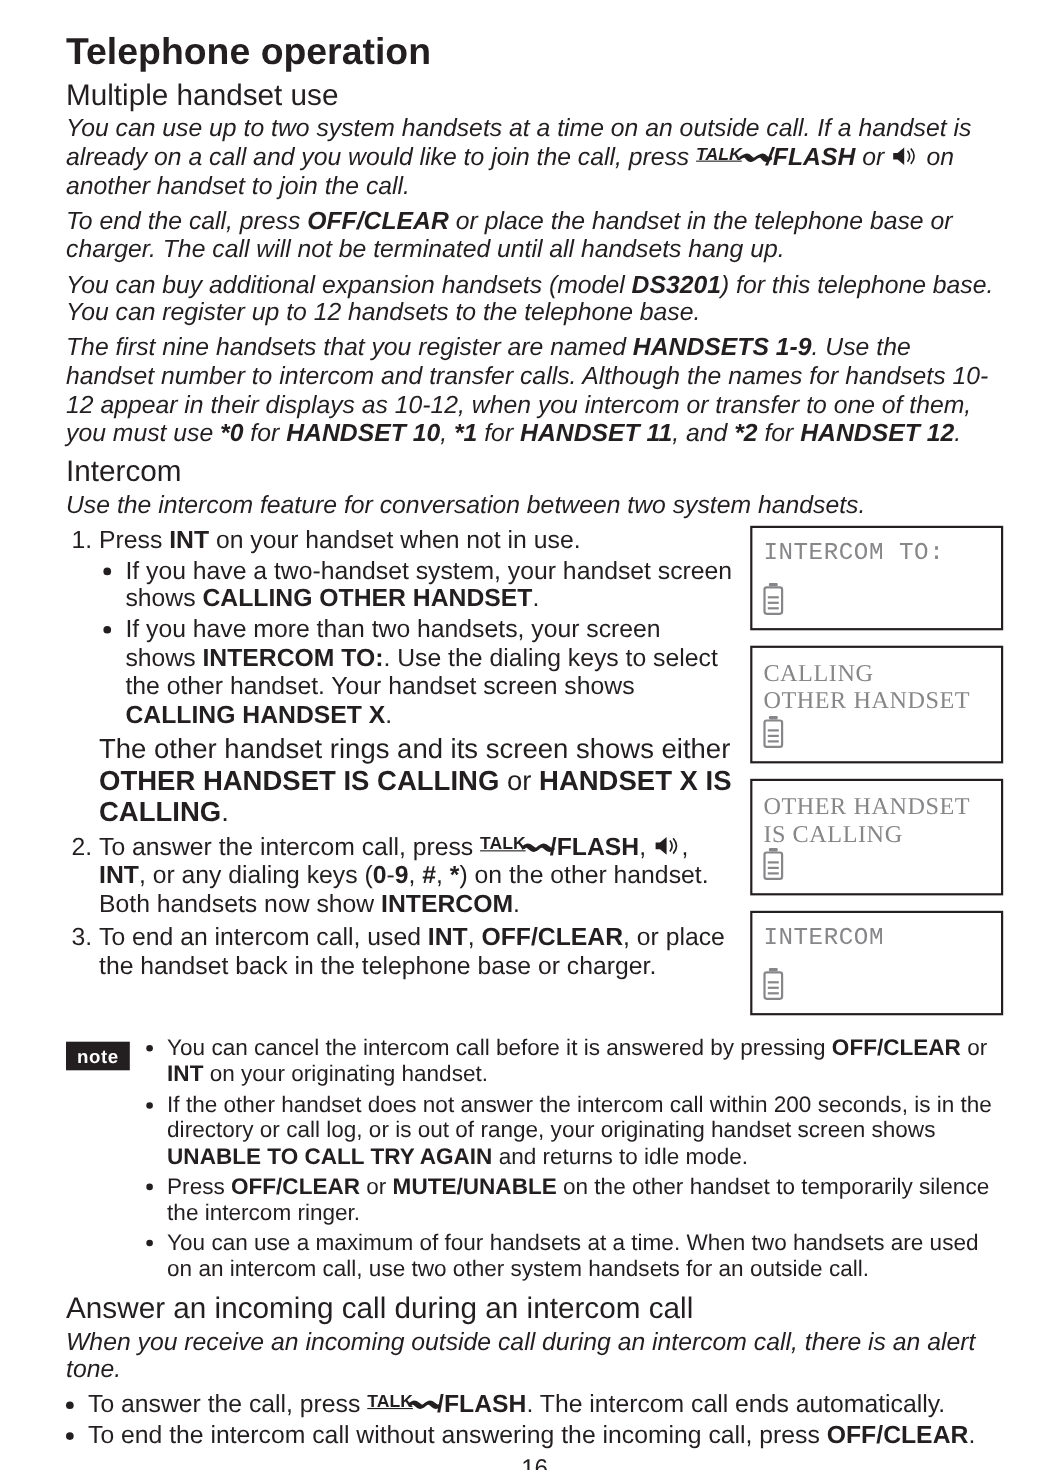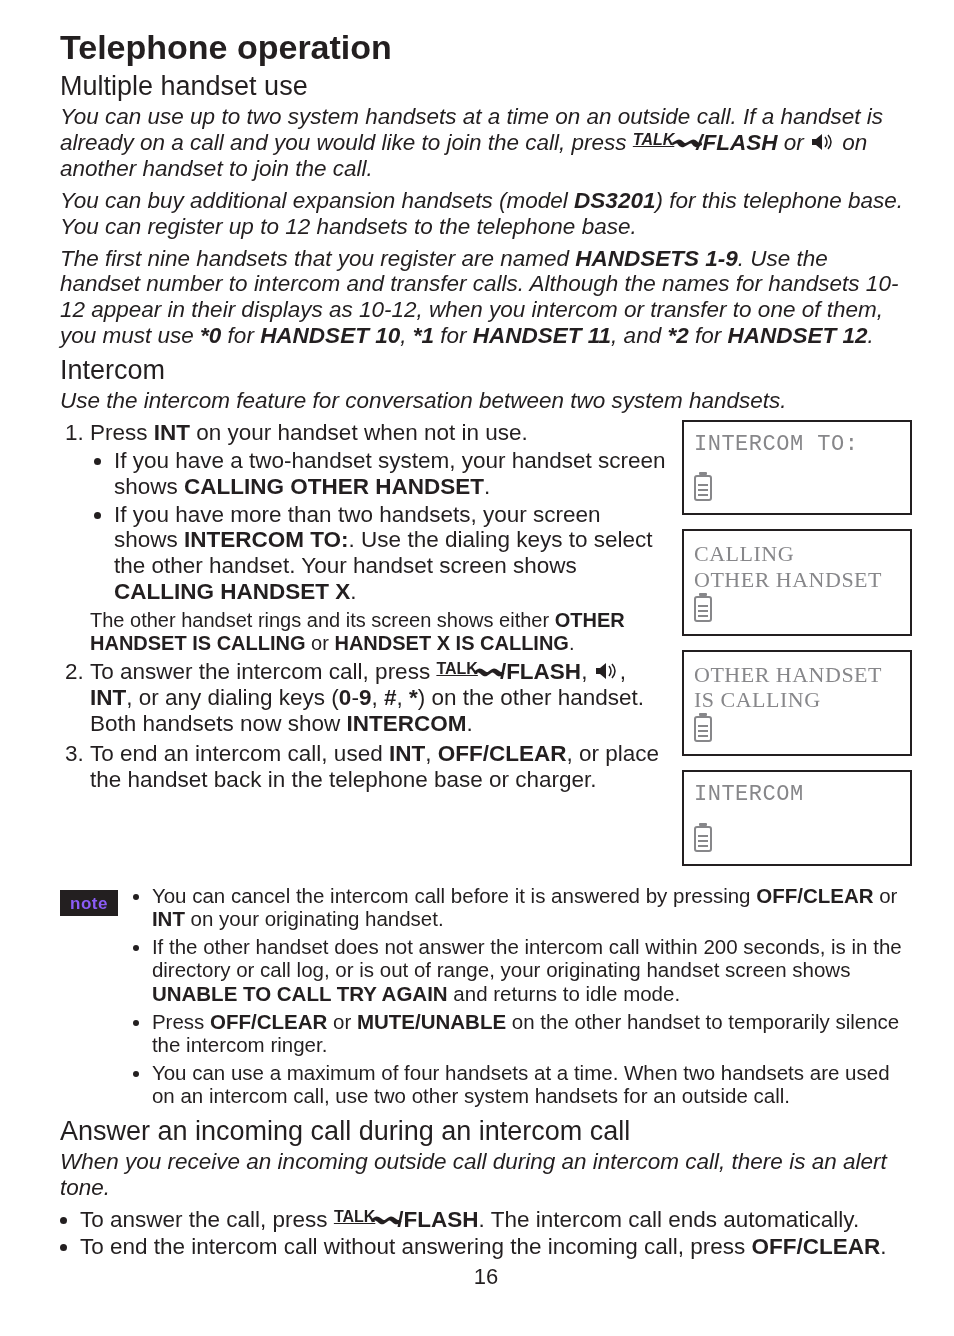--- a/index.html
+++ b/index.html
@@ -25,21 +25,21 @@
     font-size:27px;
     font-weight:normal;
     margin:4px 0 2px 0;
   }
   .body-text {
     font-size:22.5px;
     margin:0 0 6px 0;
     font-style:italic;
   }
   .body-text-small {
-    font-size:20px;
+    font-size:25px;
   }
   b { font-weight:bold; }
   .sc { font-variant:small-caps; }
   .talk {
     font-weight:bold;
     text-decoration:underline;
     font-size:16px;
     vertical-align:5px;
   }
   .wave {
@@ -73,21 +73,21 @@
   ul.bullets.noindent {
     padding-left:20px;
   }
   .note-row {
     display:flex;
     gap:14px;
     margin-top:4px;
   }
   .note-badge {
     background:#231f20;
-    color:#8b5cf6;
+    color:#ffffff;
     font-weight:bold;
     font-size:17px;
     padding:4px 10px;
     height:18px;
     letter-spacing:0.5px;
     flex-shrink:0;
     margin-top:6px;
   }
   .note-list {
     font-size:20.5px;
@@ -171,20 +171,23 @@
     <span class="talk">TALK</span><span class="wave">〰</span><b>/FLASH</b>
     <span> or </span>
     <span class="speaker"><svg width="26" height="20">
           <path d="M2 7 L6 7 L12 2 L12 18 L6 13 L2 13 Z" fill="#231f20"></path>
           <path d="M15 5 Q19 10 15 15" stroke="#231f20" stroke-width="1.5" fill="none"></path>
           <path d="M18 3 Q24 10 18 17" stroke="#231f20" stroke-width="1.5" fill="none"></path>
         </svg></span>
     <span> on another handset to join the call.</span>
   </p>
 
+  <p class="body-text">
+    <span>To end the call, press </span><b>OFF/</b><b class="sc">CLEAR</b><span> or place the handset in the telephone base or charger. The call will not be terminated until all handsets hang up.</span>
+  </p>
 
   <p class="body-text">
     <span>You can buy additional expansion handsets (model </span><b>DS3201</b><span>) for this telephone base. You can register up to 12 handsets to the telephone base.</span>
   </p>
 
   <p class="body-text">
     <span>The first nine handsets that you register are named </span><b>HANDSETS 1-9</b><span>. Use the handset number to intercom and transfer calls. Although the names for handsets 10-12 appear in their displays as 10-12, when you intercom or transfer to one of them, you must use </span><b>*0</b><span> for </span><b>HANDSET 10</b><span>, </span><b>*1</b><span> for </span><b>HANDSET 11</b><span>, and </span><b>*2</b><span> for </span><b>HANDSET 12</b><span>.</span>
   </p>
 
   <h2>Intercom</h2>

